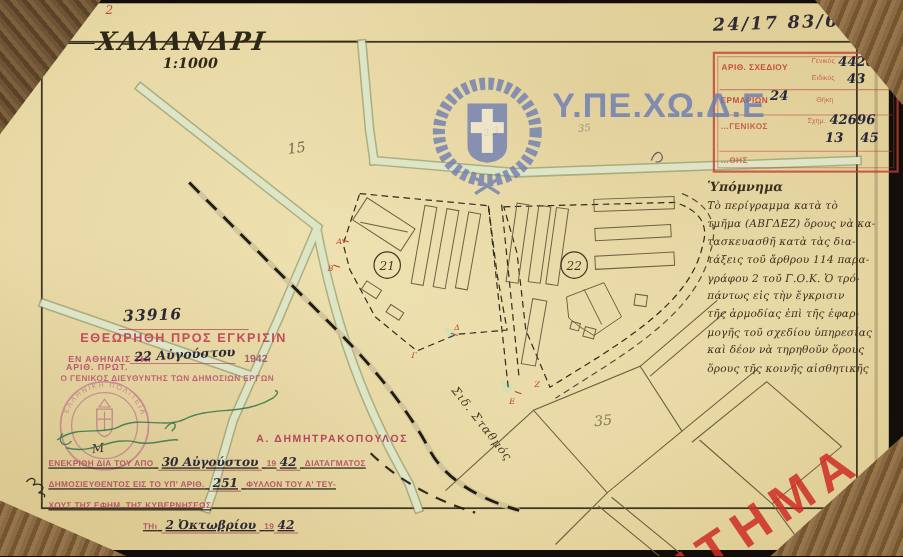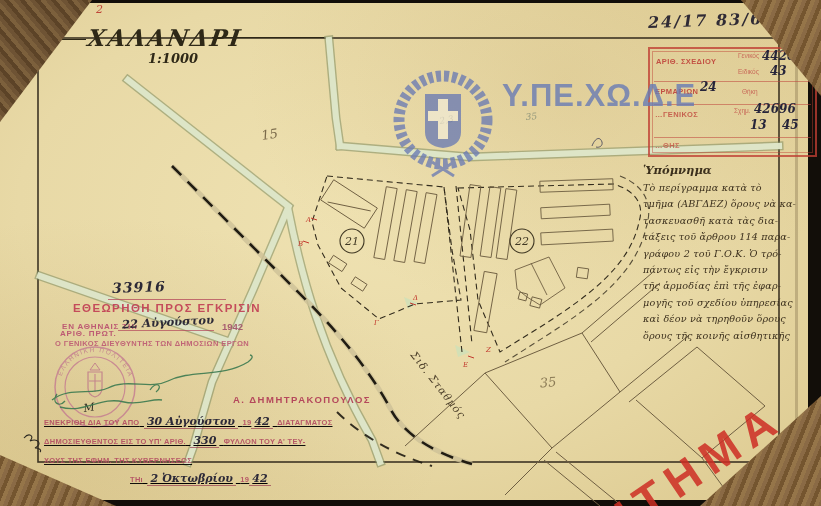--- a/index.html
+++ b/index.html
@@ -278,21 +278,21 @@
   <div id="sig-name" class="z4">Α. ΔΗΜΗΤΡΑΚΟΠΟΥΛΟΣ</div>
   <div id="decree" class="z4">
     <div class="dl">
       <span class="cap">ΕΝΕΚΡΙΘΗ ΔΙΑ ΤΟΥ ΑΠΟ</span>
       <span class="hw">30 Αὐγούστου</span>
       <span class="cap">19</span><span class="hw">42</span>
       <span class="cap">ΔΙΑΤΑΓΜΑΤΟΣ</span>
     </div>
     <div class="dl">
       <span class="cap">ΔΗΜΟΣΙΕΥΘΕΝΤΟΣ ΕΙΣ ΤΟ ΥΠ' ΑΡΙΘ.</span>
-      <span class="hw">330</span>
+      <span class="hw">251</span>
       <span class="cap">ΦΥΛΛΟΝ ΤΟΥ Α' ΤΕΥ-</span>
     </div>
     <div class="dl">
       <span class="cap">ΧΟΥΣ ΤΗΣ ΕΦΗΜ. ΤΗΣ ΚΥΒΕΡΝΗΣΕΩΣ</span>
     </div>
     <div class="dl" id="decree-l4">
       <span class="cap">ΤΗι</span>
       <span class="hw">2 Ὀκτωβρίου</span>
       <span class="cap">19</span><span class="hw">42</span>
     </div>

